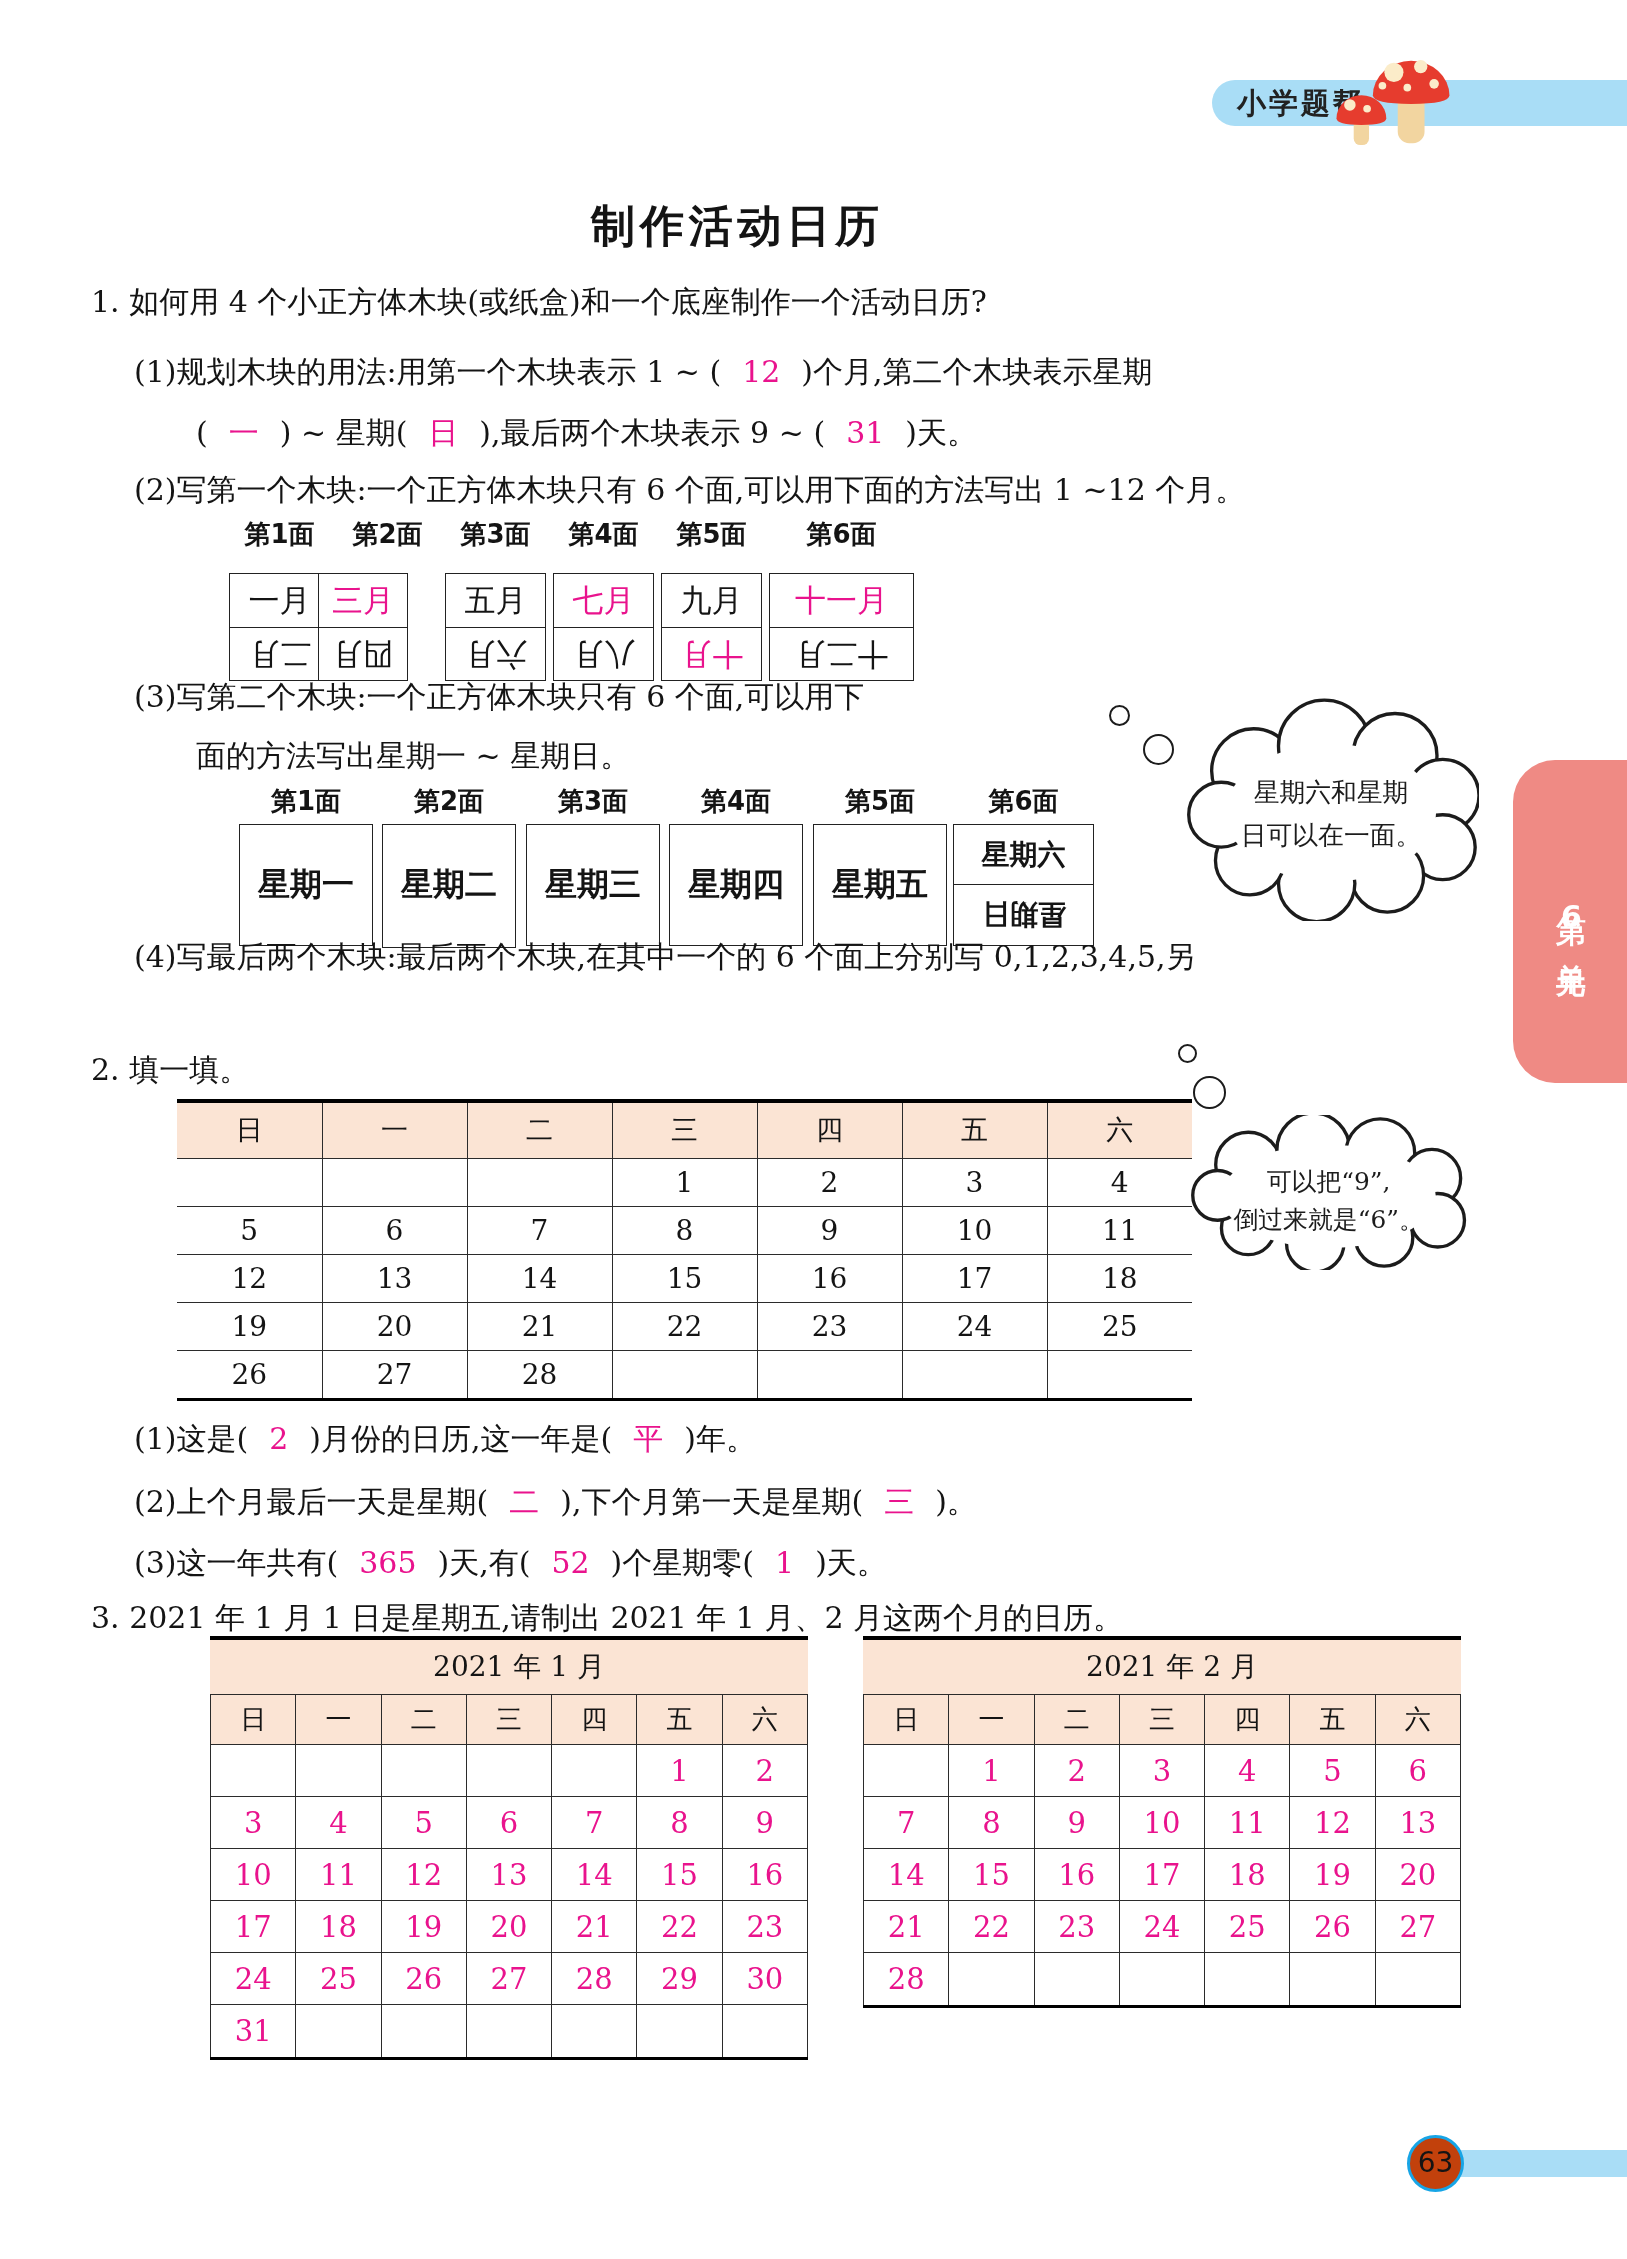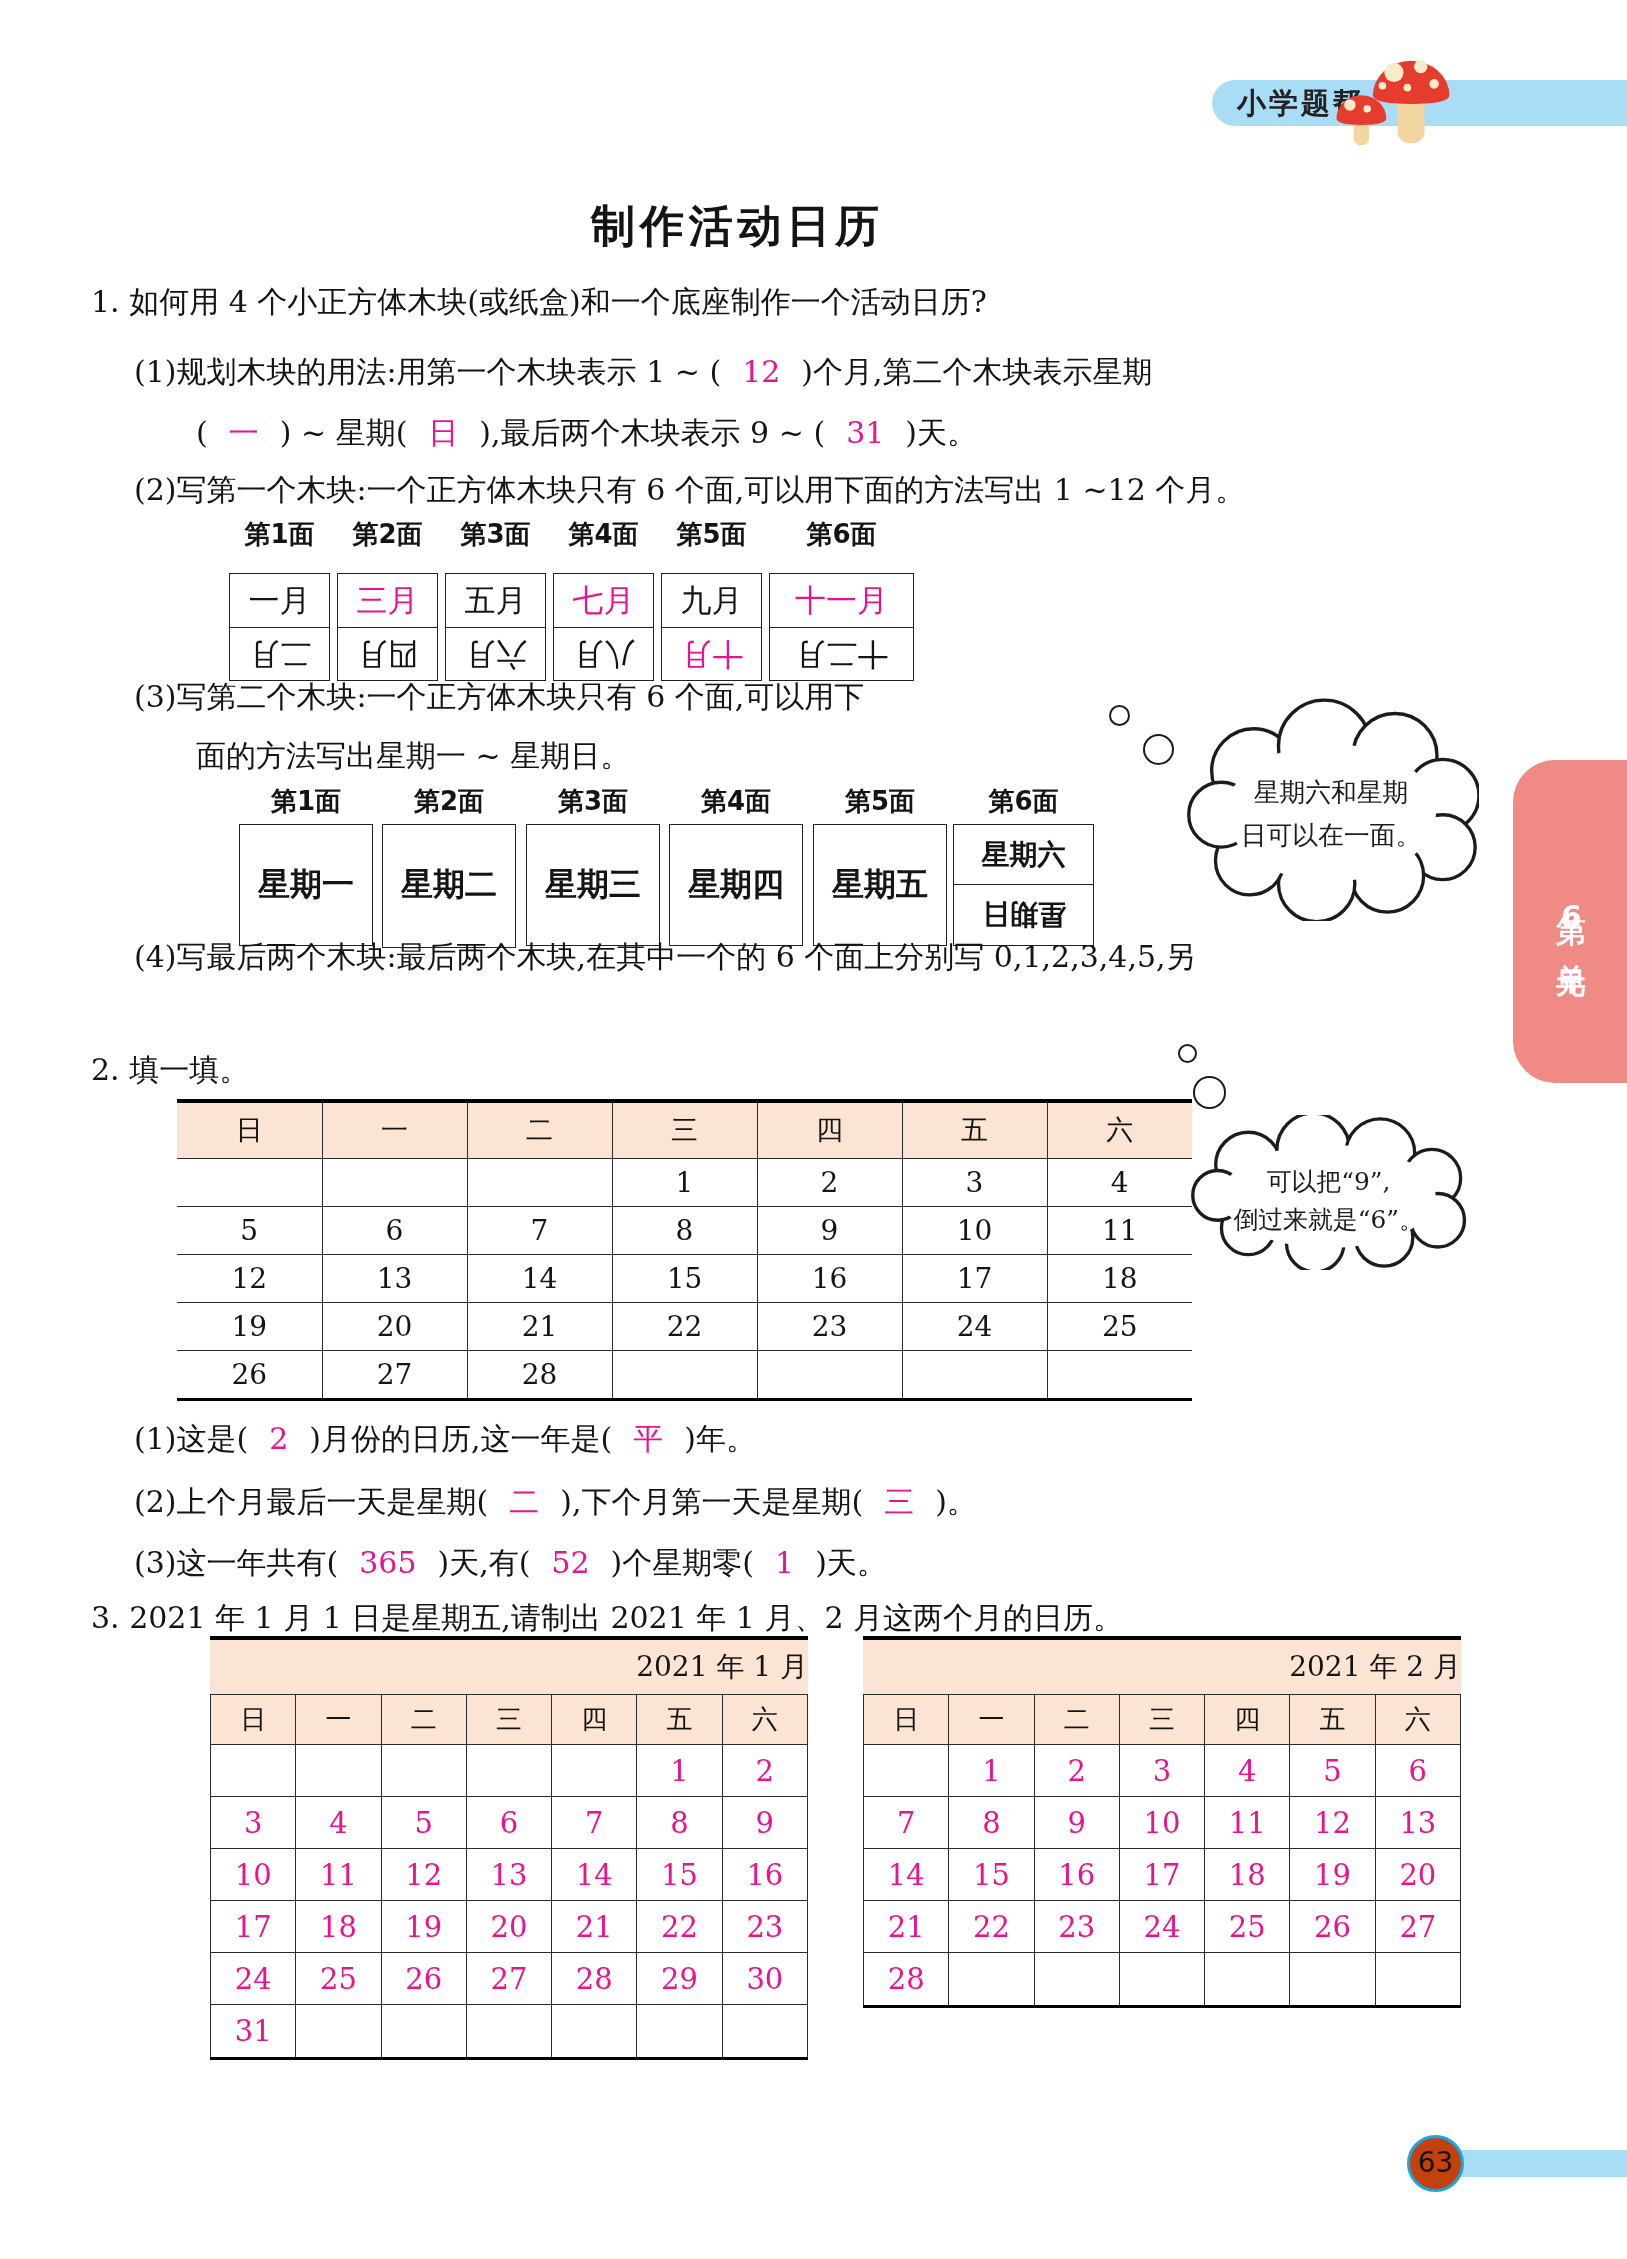--- a/index.html
+++ b/index.html
@@ -54,21 +54,21 @@
 
   
   .caltable{position:absolute;border-top:4.8px solid #000;border-bottom:3.8px solid #000;background:#fff;}
   .caltable table{width:100%;border-collapse:collapse;table-layout:fixed;}
   .caltable th{background:var(--peach);font-weight:normal;}
   .q2cal th{border:1.9px solid #2b2b2b;border-top:none;height:55px;font-size:27px;}
   .q2cal td{border:1.9px solid #2b2b2b;height:48px;text-align:center;font-size:28px;}
   .q2cal th:first-child,.q2cal td:first-child{border-left:none;}
   .q2cal th:last-child,.q2cal td:last-child{border-right:none;}
   .q2cal tr:last-child td{border-bottom:none;}
-  .cal-title{background:var(--peach);height:54px;line-height:54px;text-align:right;font-size:28px;padding-left:20px;}
+  .cal-title{background:var(--peach);height:54px;line-height:54px;text-align:center;font-size:28px;padding-left:20px;}
   .q3cal th{border:1.9px solid #2b2b2b;height:50px;font-size:26px;}
   .q3cal td{border:1.9px solid #2b2b2b;height:52px;text-align:center;font-size:29px;color:var(--pink);}
   .q3cal tr:last-child td{border-bottom:none;}
 
   
   .page-bar{position:absolute;left:1436px;top:2150px;right:0;height:27px;background:var(--lblue);}
   .page-badge{position:absolute;left:1407px;top:2135px;width:57px;height:57px;background:#c2410c;
               border:3.8px solid var(--cyan);border-radius:50%;text-align:center;line-height:50px;
               font-size:28px;font-family:"DejaVu Sans","Liberation Sans",sans-serif;z-index:2;}
 </style>
@@ -115,21 +115,21 @@
   <div class="face-label" style="left:337px;top:517px;width:101px">第2面</div>
   <div class="face-label" style="left:445px;top:517px;width:101px">第3面</div>
   <div class="face-label" style="left:553px;top:517px;width:101px">第4面</div>
   <div class="face-label" style="left:661px;top:517px;width:101px">第5面</div>
   <div class="face-label" style="left:769px;top:517px;width:145px">第6面</div>
 
   <div class="cube" style="left:229px;top:557px;width:101px">
     <div class="cell">一月</div>
     <div class="cell"><span class="flip">二月</span></div>
   </div>
-  <div class="cube" style="left:337px;top:557px;width:101px">
+  <div class="cube" style="left:318px;top:557px;width:90px">
     <div class="cell pink">三月</div>
     <div class="cell"><span class="flip">四月</span></div>
   </div>
   <div class="cube" style="left:445px;top:557px;width:101px">
     <div class="cell">五月</div>
     <div class="cell"><span class="flip">六月</span></div>
   </div>
   <div class="cube" style="left:553px;top:557px;width:101px">
     <div class="cell pink">七月</div>
     <div class="cell"><span class="flip">八月</span></div>

